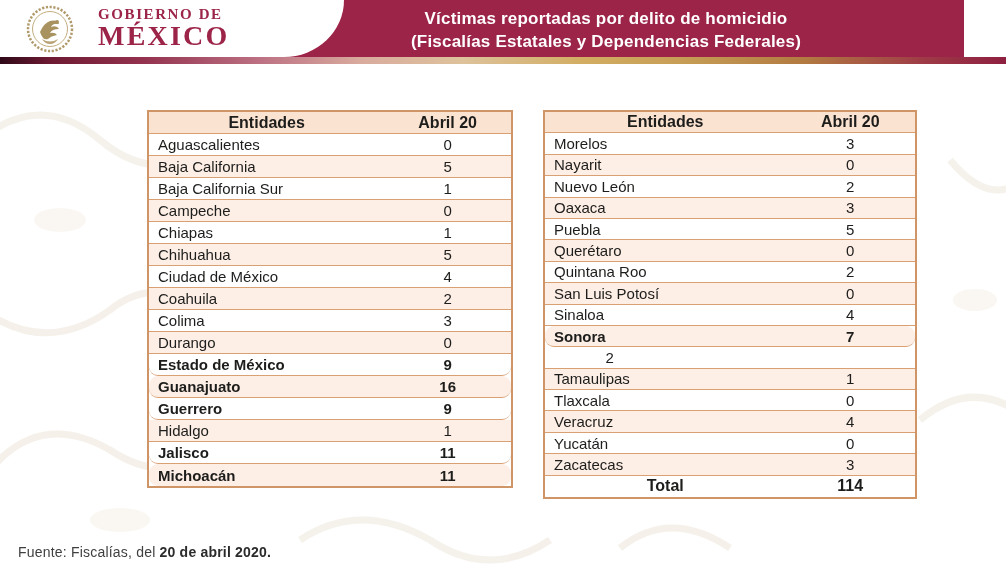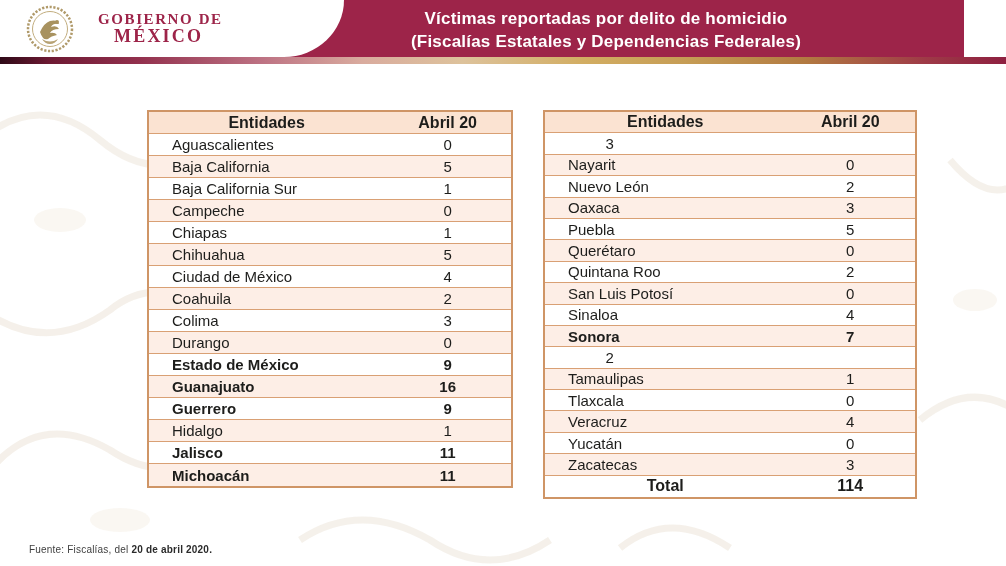--- a/index.html
+++ b/index.html
@@ -8,48 +8,48 @@
   .bg-pattern{position:absolute;top:0;left:0;width:1006px;height:566px;pointer-events:none;}
 
   
   .banner{position:absolute;top:0;left:0;width:964px;height:57px;background:#9d2449;}
   .logo-tab{position:absolute;top:0;left:0;width:344px;height:57px;background:#ffffff;
             border-bottom-right-radius:60px 57px;display:flex;align-items:center;
             padding-left:26px;box-sizing:border-box;gap:24px;z-index:2;}
   .seal{flex:0 0 auto;}
   .logo-text{color:#9d2449;font-family:"Liberation Serif", serif;font-weight:700;line-height:1.02;}
   .logo-line1{font-size:15px;letter-spacing:1.6px;}
-  .logo-line2{font-size:18px;letter-spacing:2.2px;margin-left:16px;}
+  .logo-line2{font-size:28px;letter-spacing:2.2px;}
   .title{position:absolute;left:300px;top:7px;width:612px;text-align:center;color:#ffffff;
          font-weight:700;font-size:17px;line-height:1.38;letter-spacing:0.2px;}
 
   .gradient-strip{position:absolute;top:57px;left:0;width:1006px;height:7px;
     background:linear-gradient(90deg,#2f0a18 0%,#6e1a33 5%,#93314e 14%,#bd7283 26%,
       #d9ab9e 36%,#ddc29b 46%,#d2ad62 58%,#c69d55 68%,#b27a41 80%,#9e3a47 92%,#8e2040 100%);}
 
   
   .dtable{position:absolute;top:110px;background:#ffffff;border:2px solid #cf9566;
           box-sizing:border-box;font-size:15px;color:#1d1d1b;}
   .dtable-left{left:147px;width:366px;--rh:22px;}
   .dtable-right{left:543px;width:374px;--rh:21.4px;}
   .trow{display:flex;align-items:center;height:var(--rh);background:#ffffff;
         border-bottom:1.5px solid #d9a074;box-sizing:border-box;}
   .trow:last-child{border-bottom:none;}
   .cell{overflow:hidden;white-space:nowrap;}
-  .cell-name{width:65%;padding-left:23px;box-sizing:border-box;}
+  .cell-name{width:65%;padding-left:9px;box-sizing:border-box;}
   .cell-value{width:35%;text-align:center;}
   .thead{background:#fbe3d2;font-weight:700;font-size:16px;}
   .thead .cell-name{text-align:center;padding-left:0;}
   .alt{background:#fdeee6;}
-  .boldrow{font-weight:700;}
+  .boldrow{font-weight:700;border-radius:9px;}
   .totalrow{font-weight:700;font-size:16px;}
   .totalrow .cell-name{text-align:center;padding-left:0;}
 
   
-  .source{position:absolute;left:29px;top:544px;font-size:10px;color:#3f3f3f;letter-spacing:0.2px;}
+  .source{position:absolute;left:18px;top:544px;font-size:14px;color:#3f3f3f;letter-spacing:0.2px;}
   .source strong{color:#2b2b2b;}
 </style>
 </head>
 <body>
 
 <div class="page">
 
   <svg class="bg-pattern" viewBox="0 0 1006 566">
     <g fill="none" stroke="#f1ebe2" stroke-width="7" opacity="0.7">
       <path d="M-20,140 q60,-50 120,0 q60,50 120,0"></path>
@@ -157,20 +157,21 @@
         <div class="cell cell-name">Michoacán</div>
         <div class="cell cell-value">11</div>
       </div>
     </section>
   <section class="dtable dtable-right" id="table-right">
       <div class="trow thead">
         <div class="cell cell-name">Entidades</div>
         <div class="cell cell-value">Abril 20</div>
       </div>
       <div class="trow">
+        <div class="cell cell-name">Morelos</div>
         <div class="cell cell-value">3</div>
       </div>
       <div class="trow alt">
         <div class="cell cell-name">Nayarit</div>
         <div class="cell cell-value">0</div>
       </div>
       <div class="trow">
         <div class="cell cell-name">Nuevo León</div>
         <div class="cell cell-value">2</div>
       </div>

